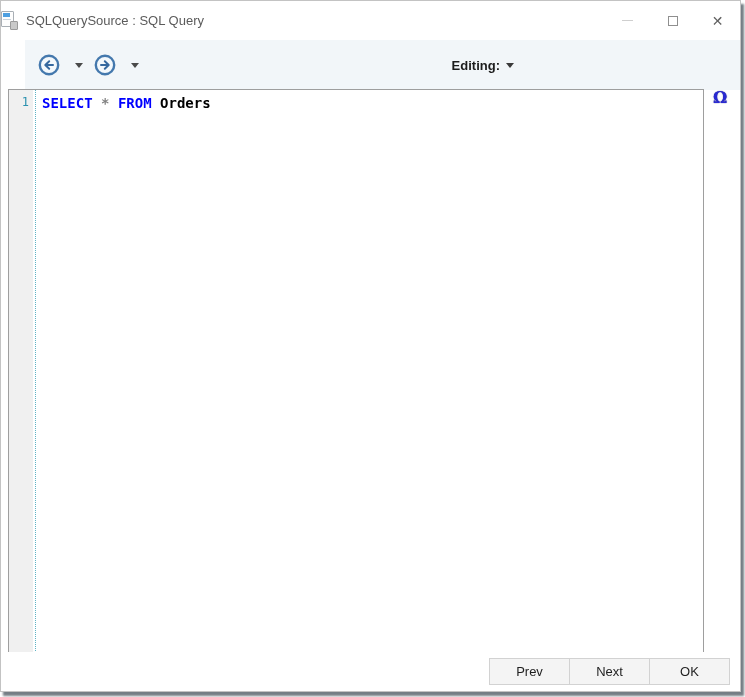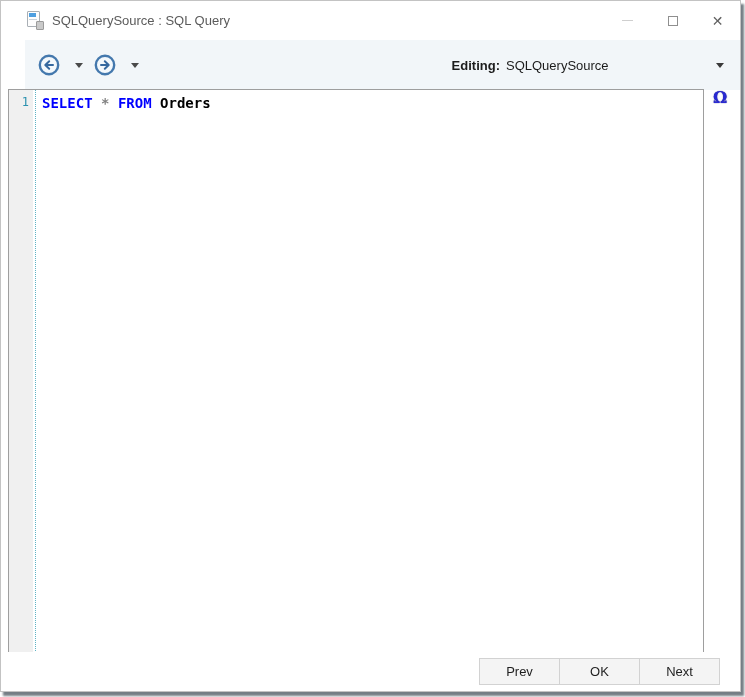--- a/index.html
+++ b/index.html
@@ -3,21 +3,21 @@
 <meta charset="utf-8">
 <style>
   * { box-sizing: border-box; margin: 0; padding: 0; }
   html,body { width:745px; height:697px; background:#fff; font-family:"Liberation Sans", sans-serif; overflow:hidden; }
   .window {
     position:absolute; left:0; top:0; width:741px; height:692px;
     background:#fff; border:1px solid #c3c3c3;
     box-shadow: 3px 4px 2px rgba(93,103,112,0.85);
   }
   
-  .titlebar { height:39px; display:flex; align-items:center; padding-left:26px; background:#fff; }
+  .titlebar { height:39px; display:flex; align-items:center; padding-left:0; background:#fff; }
   .title-icon { position:relative; width:17px; height:19px; margin-right:8px; flex:0 0 auto; }
   .title-icon .page { position:absolute; left:0; top:0; width:13px; height:16px; background:#fdfdfd; border:1px solid #a9afb5; border-radius:1px; }
   .title-icon .page-mark { position:absolute; left:2px; top:2px; width:7px; height:4px; background:#4e9fe0; }
   .title-icon .page-mark2 { position:absolute; left:2px; top:8px; width:8px; height:1px; background:#c9d2da; }
   .title-icon .page2 { position:absolute; right:0; bottom:0; width:8px; height:9px; background:#c9c9c9; border:1px solid #9b9b9b; border-radius:1px; }
   .title-text { font-size:13px; color:#5b5b5b; white-space:nowrap; }
   .controls { margin-left:auto; display:flex; height:100%; }
   .ctrl { width:45px; height:100%; display:flex; align-items:center; justify-content:center; cursor:default; }
   .min-glyph { width:11px; height:1px; background:#cfcfcf; }
   .max-glyph { width:10px; height:10px; border:1px solid #8f8f8f; background:transparent; }
@@ -35,21 +35,21 @@
   .editor { position:absolute; left:7px; top:88px; width:696px; height:565px; border:1px solid #9e9e9e; background:#fff; display:flex; overflow:hidden; }
   .gutter { width:24px; background:#f0f0f0; text-align:right; padding:5px 4px 0 0; font-family:"DejaVu Sans Mono", monospace; font-size:12px; color:#2b91af; }
   .margin-divider { position:absolute; left:26px; top:0; bottom:0; width:0; border-left:1px dotted #5fb3c4; }
   .code-area { flex:1; padding:5px 0 0 9px; font-family:"DejaVu Sans Mono", monospace; font-size:14px; font-weight:bold; line-height:16px; cursor:text; }
   .code-line span { white-space:pre; }
   .tok-kw { color:#0000ff; }
   .tok-op { color:#808080; }
   .tok-plain { color:#000000; }
   .omega { position:absolute; left:712px; top:87px; font-family:"DejaVu Serif", serif; font-size:16px; font-weight:bold; color:#2a2ad2; text-shadow:0 0 1px #00007c; cursor:pointer; }
   
-  .footer { position:absolute; left:0; right:0; bottom:0; height:39px; background:#fff; display:flex; justify-content:flex-end; align-items:center; padding-right:20px; }
+  .footer { position:absolute; left:0; right:0; bottom:0; height:39px; background:#fff; display:flex; justify-content:flex-end; align-items:center; padding-right:10px; }
   .btn { width:81px; height:27px; background:#f4f4f4; border:1px solid #d2d2d2; font-family:"Liberation Sans", sans-serif; font-size:13px; color:#1f1f1f; margin-left:-1px; cursor:pointer; display:flex; align-items:center; justify-content:center; }
 </style>
 </head>
 <body>
 
 <div class="window">
 
   <div class="titlebar">
     <div class="title-icon">
       <div class="page"></div>
@@ -83,37 +83,36 @@
       <svg width="24" height="24" viewBox="0 0 24 24">
         <circle cx="12" cy="12" r="9.2" fill="#f3f8fc" stroke="#4478ad" stroke-width="2.4"></circle>
         <path d="M8 12 H14.8 M11.8 8.3 L15.7 12 L11.8 15.7" stroke="#35689f" stroke-width="2" fill="none" stroke-linecap="round" stroke-linejoin="round"></path>
       </svg>
     </div>
     <div class="caret"></div>
 
     <div class="editing-group">
       <span class="editing-label">Editing:</span>
       <div class="editing-combo">
-        <span class="editing-value">SQLQuerySource</span>
         <div class="combo-caret"></div>
       </div>
     </div>
   </div>
 
   <div class="editor">
     <div class="gutter">
       <div>1</div>
     </div>
     <div class="margin-divider"></div>
     <div class="code-area">
       <div class="code-line"><span class="tok-kw">SELECT</span><span class="tok-plain"> </span><span class="tok-op">*</span><span class="tok-plain"> </span><span class="tok-kw">FROM</span><span class="tok-plain"> Orders</span></div>
     </div>
   </div>
 
   <div class="omega">Ω</div>
 
   <div class="footer">
     <button class="btn">Prev</button>
+    <button class="btn">Next</button>
     <button class="btn">OK</button>
-    <button class="btn">Next</button>
   </div>
 
 </div>
 
 </body></html>

